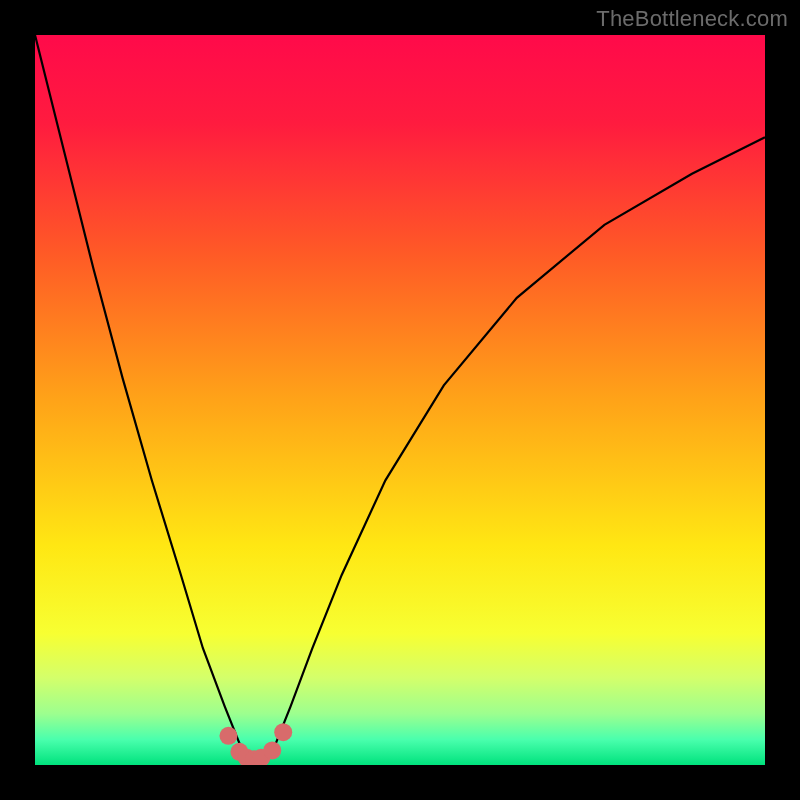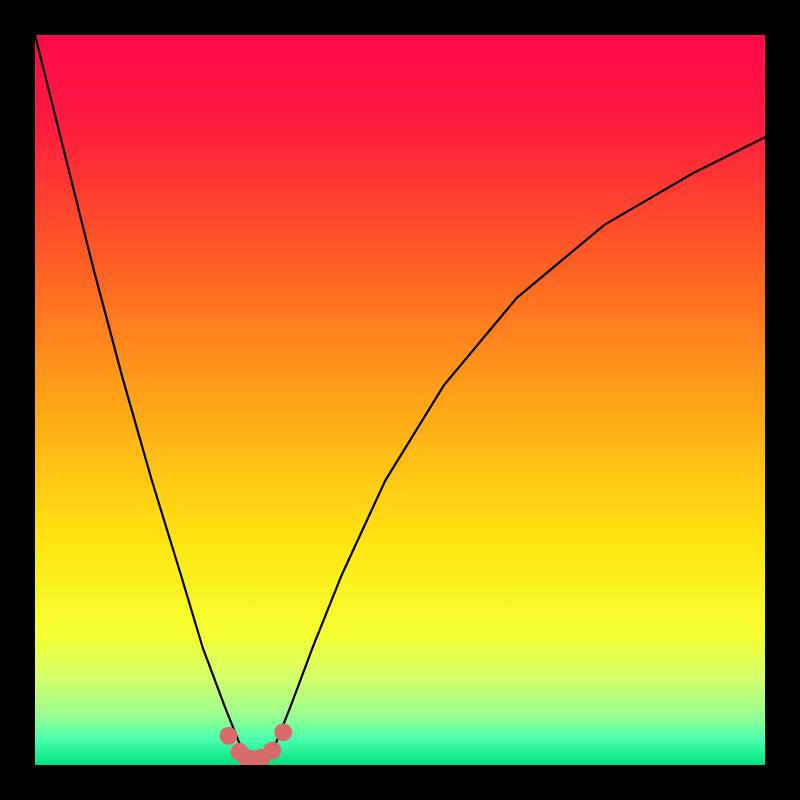--- a/index.html
+++ b/index.html
@@ -83,13 +83,14 @@
           <circle cx="204.4" cy="716.86" r="9" fill="#d86b6b"></circle>
           <circle cx="211.7" cy="722.7" r="9" fill="#d86b6b"></circle>
           <circle cx="219" cy="724.16" r="9" fill="#d86b6b"></circle>
           <circle cx="226.3" cy="722.7" r="9" fill="#d86b6b"></circle>
           <circle cx="237.25" cy="715.4" r="9" fill="#d86b6b"></circle>
           <circle cx="248.20000000000002" cy="697.15" r="9" fill="#d86b6b"></circle>
         </g>
     </svg>
   </div>
 
+  <div class="watermark">TheBottleneck.com</div>
 </div>
 
 </body></html>

